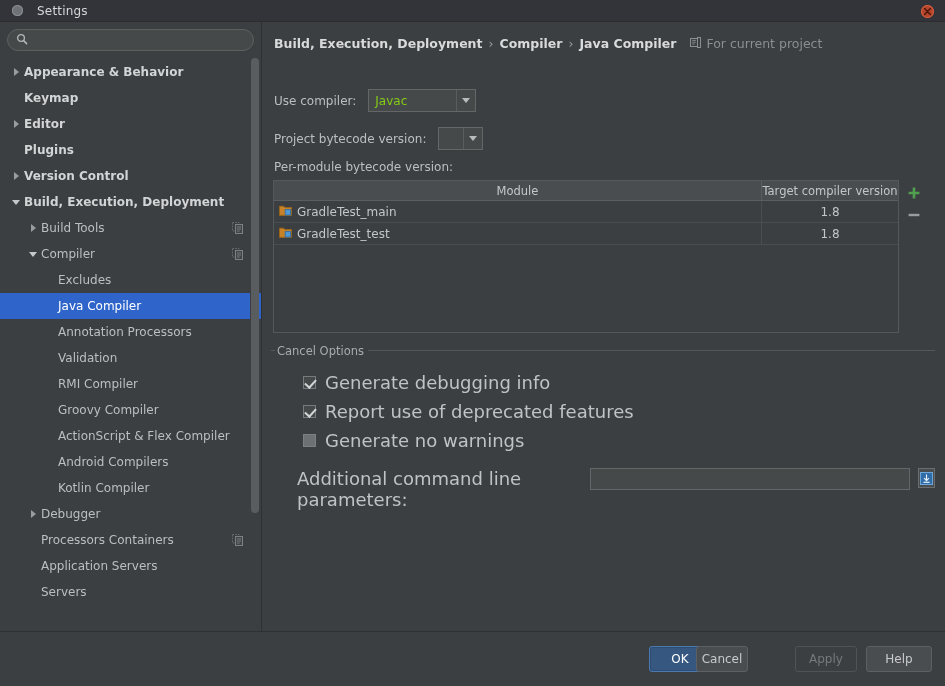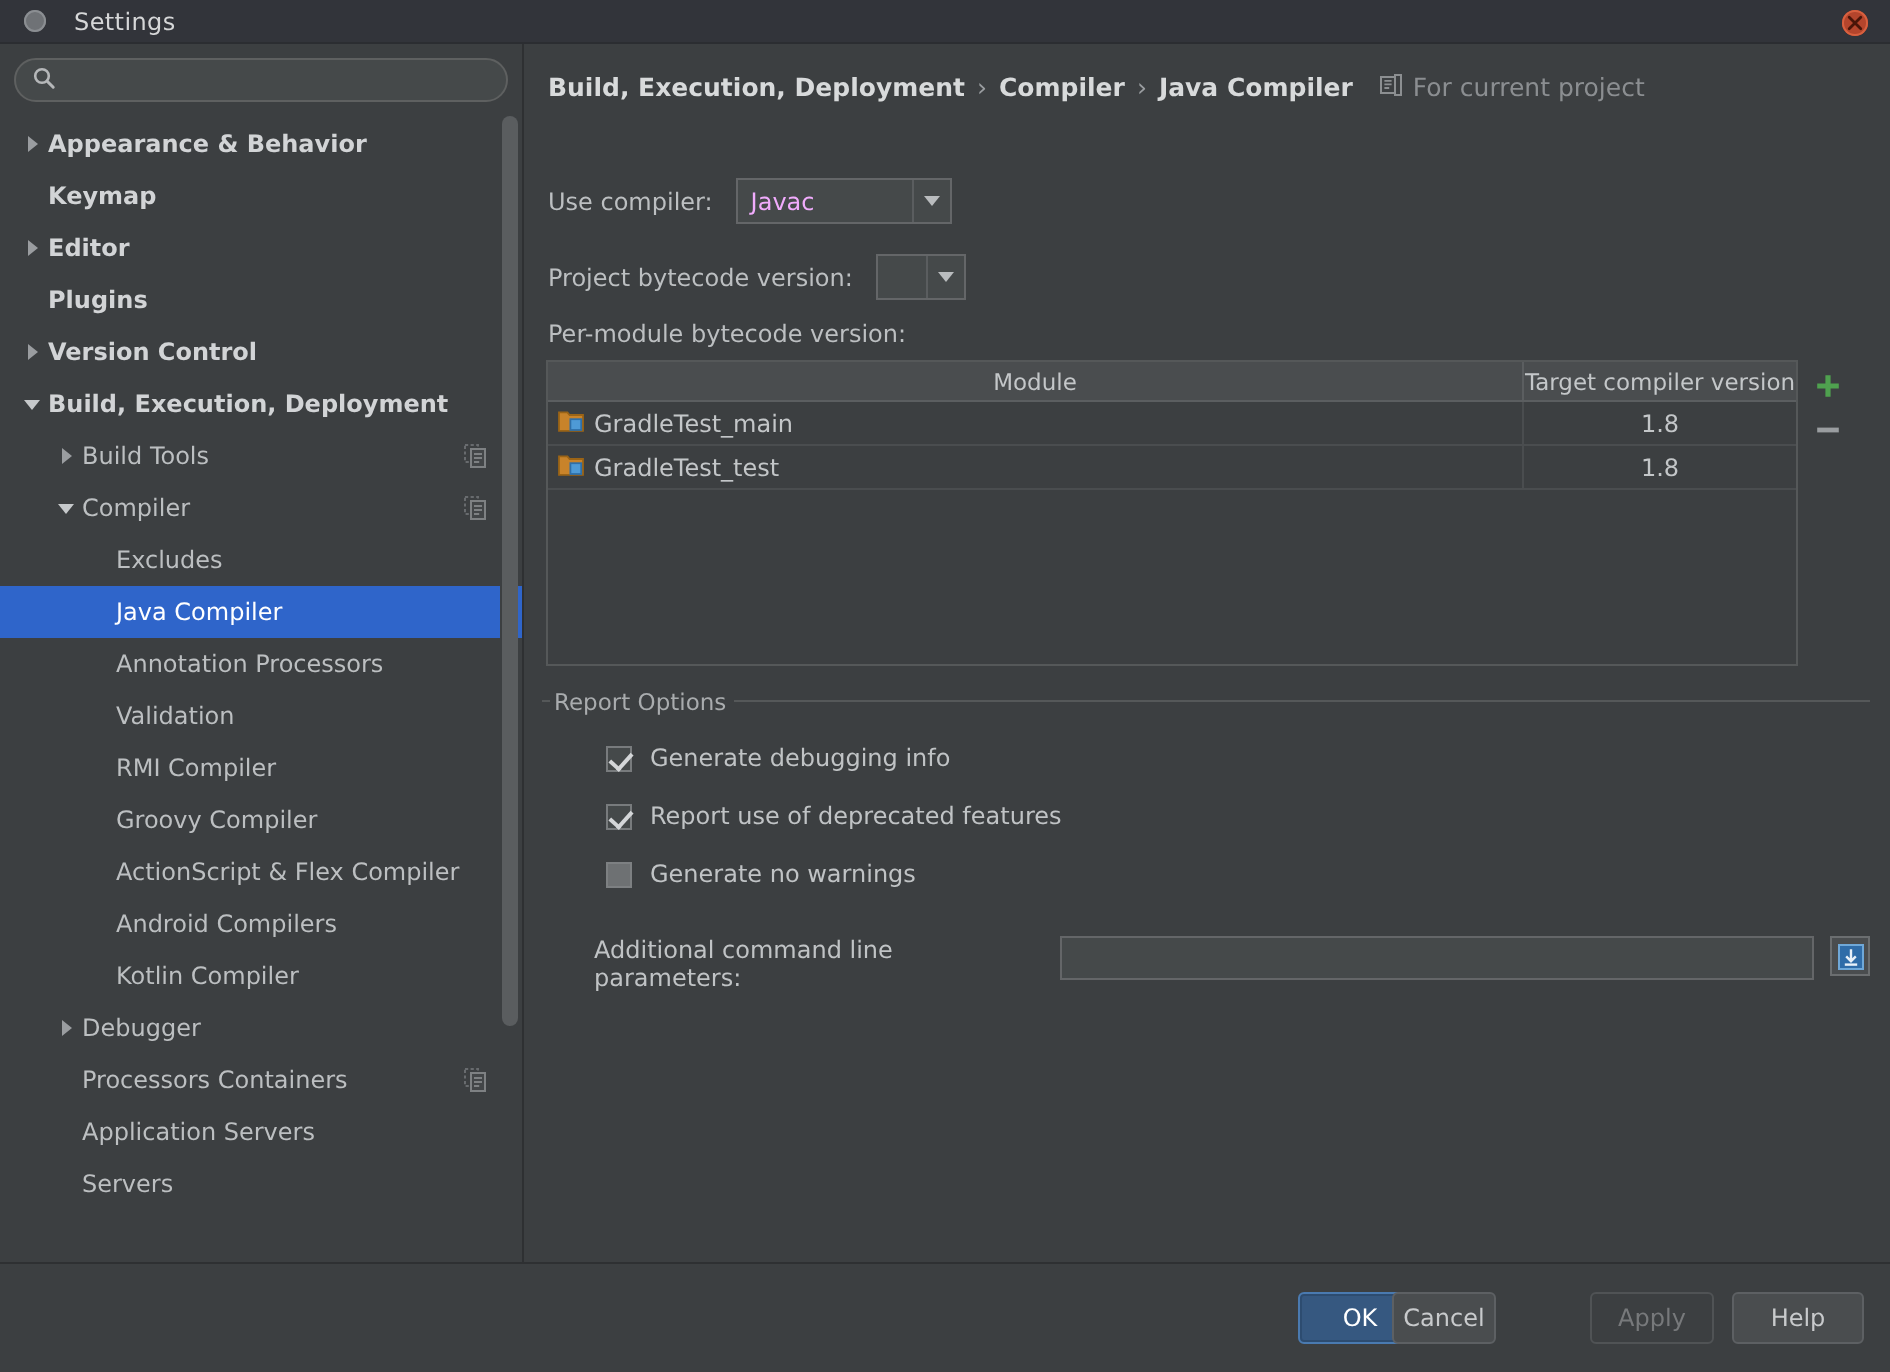--- a/index.html
+++ b/index.html
@@ -213,21 +213,21 @@
     height: 23px;
     background: #45494a;
     border: 1px solid #646668;
     display: flex;
     align-items: center;
     cursor: pointer;
   }
   .combo .val {
     flex: 1 1 auto;
     padding: 0 6px;
-    color: #f0abfc;
+    color: #84cc16;
     font-size: 12px;
     white-space: nowrap;
     overflow: hidden;
   }
   .combo .arrowbox {
     width: 19px;
     align-self: stretch;
     border-left: 1px solid #5a5d5f;
     display: flex; align-items: center; justify-content: center;
   }
@@ -339,21 +339,21 @@
   .cbox.checked::after {
     content: "";
     position: absolute;
     left: 3px; top: 0px;
     width: 5px; height: 9px;
     border: solid #d4d6d8;
     border-width: 0 2px 2px 0;
     transform: rotate(42deg);
   }
   .cbox.off { background: #6e7173; border-color: #7d8082; }
-  .cbtext { font-size: 12px; color: #c0c3c5; }
+  .cbtext { font-size: 18px; color: #c0c3c5; }
 
   .txtfield {
     height: 22px;
     background: #45494a;
     border: 1px solid #646668;
     color: #cfd0d1;
     font-family: inherit;
     font-size: 12px;
     padding: 0 5px;
     outline: none;
@@ -656,21 +656,21 @@
       </div>
       <div class="tbtn">
         <svg width="14" height="14" viewBox="0 0 14 14">
           <path d="M1.6 7 H12.4" stroke="#9a9da0" stroke-width="2.4"></path>
         </svg>
       </div>
     </div>
 
     <div class="group">
       <div class="gline"></div>
-      <div class="gtitle">Report Options</div>
+      <div class="gtitle">Cancel Options</div>
 
       <div class="cbrow" style="left:32px; top:28px;">
         <span class="cbox checked"></span>
         <span class="cbtext">Generate debugging info</span>
       </div>
       <div class="cbrow" style="left:32px; top:57px;">
         <span class="cbox checked"></span>
         <span class="cbtext">Report use of deprecated features</span>
       </div>
       <div class="cbrow" style="left:32px; top:86px;">

